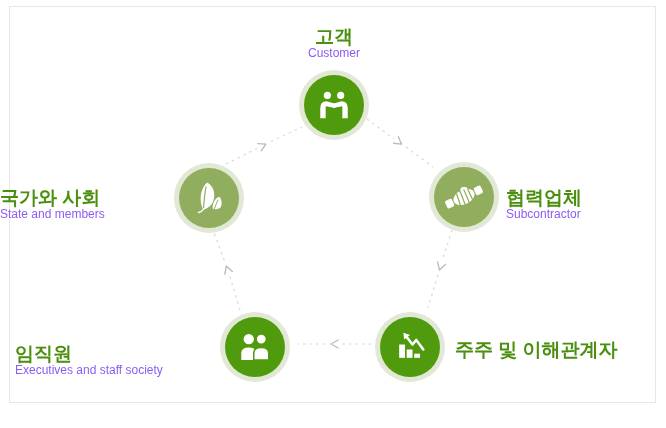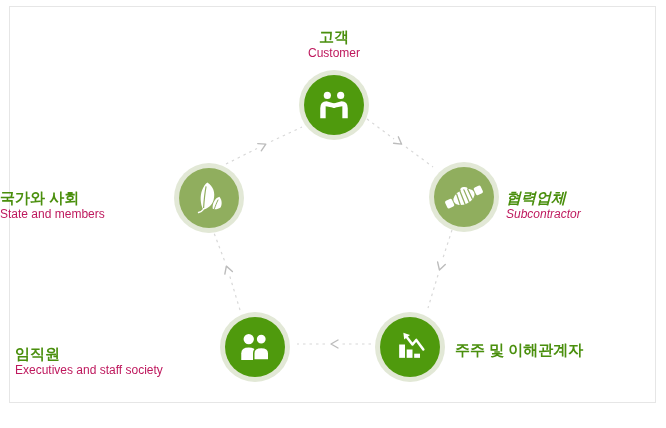--- a/index.html
+++ b/index.html
@@ -55,34 +55,34 @@
   .icon { width: 40px; height: 40px; display: block; }
 
   .c-top    { left: 299px; top: 70px; }
   .c-right  { left: 429px; top: 162px; }
   .c-br     { left: 375px; top: 312px; }
   .c-bl     { left: 220px; top: 312px; }
   .c-left   { left: 174px; top: 163px; }
 
   .label { position: absolute; }
   .lab-ko {
-    font-size: 15px;
+    font-size: 19px;
     font-weight: bold;
     color: #4a8f0d;
     line-height: 18px;
     white-space: nowrap;
   }
   .lab-en {
     font-size: 12px;
-    color: #be185d;
+    color: #8b5cf6;
     line-height: 15px;
     white-space: nowrap;
   }
   .l-top   { left: 234px; top: 28px;  width: 200px; text-align: center; }
-  .l-right { left: 506px; top: 189px; text-align: left; font-style: italic; }
+  .l-right { left: 506px; top: 189px; text-align: left; }
   .l-br    { left: 455px; top: 341px; text-align: center; }
   .l-bl    { left: 15px;  top: 345px; width: 201px; text-align: left; }
   .l-left  { left: 0px;   top: 189px; width: 166px; }
 </style>
 </head>
 <body>
 
 <div class="page">
   <div class="frame"></div>
 

